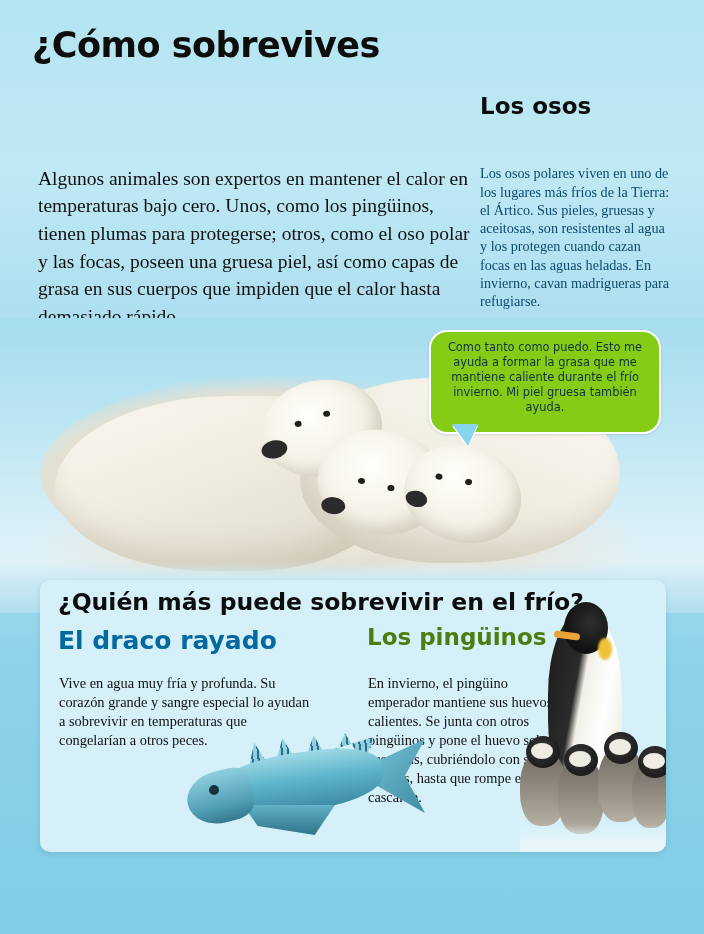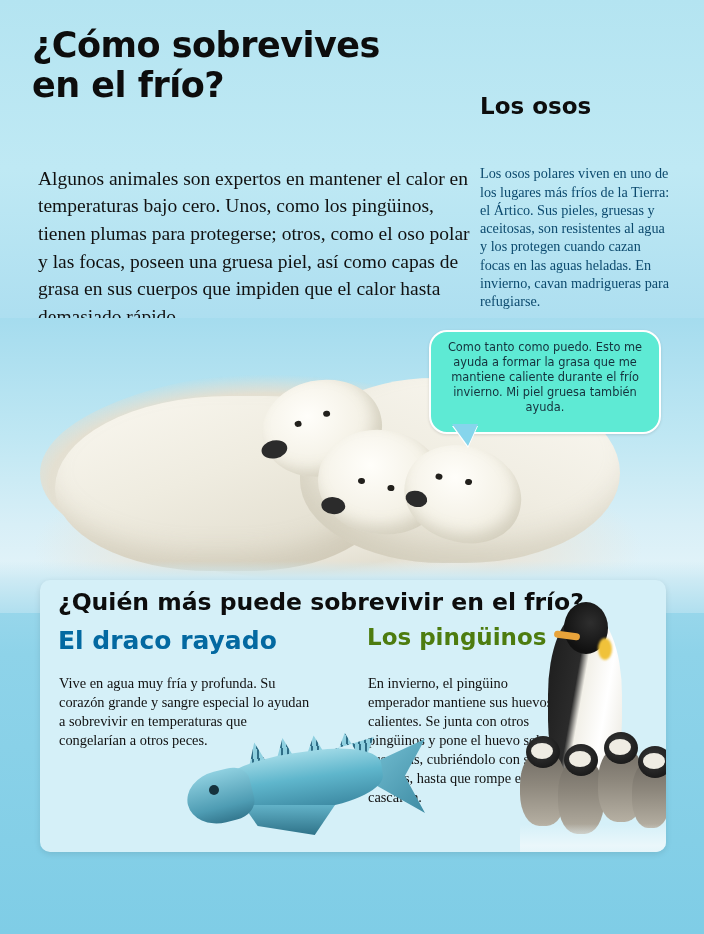--- a/index.html
+++ b/index.html
@@ -98,21 +98,21 @@
   .snout { position:absolute; background:#2b2b2b; border-radius:50%; }
   .eye { position:absolute; background:#22201c; border-radius:50%; width:7px; height:6px;}
   .ice-floor {
     position:absolute; left:0; bottom:0; width:704px; height:52px;
     background: linear-gradient(180deg, rgba(230,245,250,.0) 0%, #cdeaf4 35%, #b0dfef 100%);
   }
 
   
   .bubble {
     position:absolute; left:429px; top:330px; width:232px; height:104px;
-    background:#5eead4;
+    background:#84cc16;
     border:2px solid #ffffff;
     border-radius: 18px;
     font-family:"DejaVu Sans", sans-serif;
     font-size:11.4px; line-height:1.32;
     color:#15313c;
     text-align:center;
     padding:8px 12px 6px 12px;
     box-shadow: 0 1px 3px rgba(0,0,0,.12);
   }
   .bubble-tail {
@@ -238,21 +238,20 @@
     font-size:14px; color:#2c2c2c;
   }
 </style>
 </head>
 <body>
 
 <div class="page">
 
   <div class="title">
     <div>¿Cómo sobrevives</div>
-    <div>en el frío?</div>
   </div>
 
   <p class="intro">Algunos animales son expertos en mantener el calor en temperaturas bajo cero. Unos, como los pingüinos, tienen plumas para protegerse; otros, como el oso polar y las focas, poseen una gruesa piel, así como capas de grasa en sus cuerpos que impiden que el calor hasta demasiado rápido.</p>
 
   <div class="osos-head">
     <div>Los osos</div>
   </div>
   <p class="osos-body">Los osos polares viven en uno de los lugares más fríos de la Tierra: el Ártico. Sus pieles, gruesas y aceitosas, son resistentes al agua y los protegen cuando cazan focas en las aguas heladas. En invierno, cavan madrigueras para refugiarse.</p>
 
   <div class="photo-bears">

